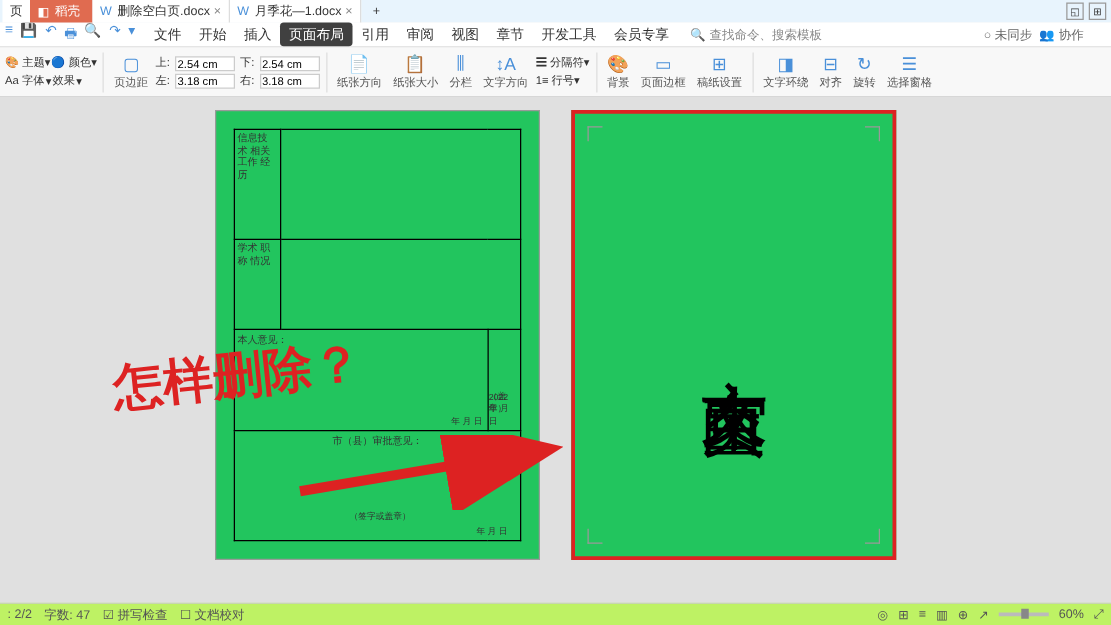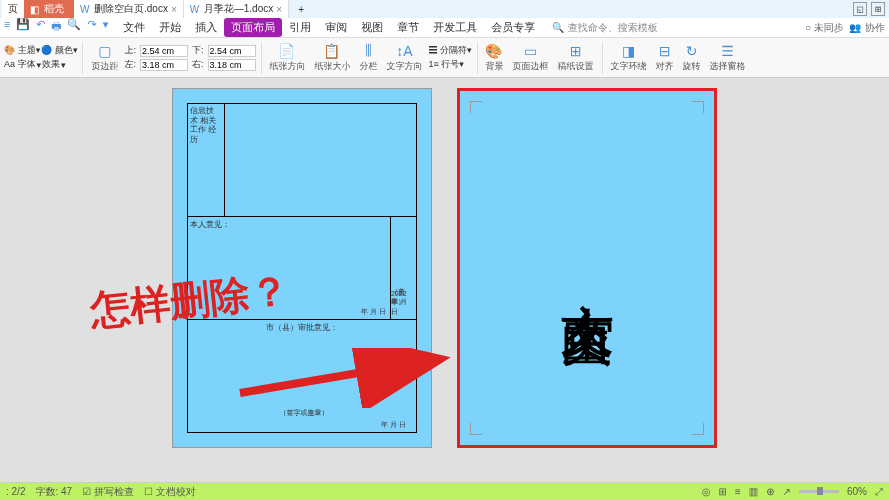--- a/index.html
+++ b/index.html
@@ -16,38 +16,38 @@
 .tab .close { font-size: 10px; color: #888; }
 .tab.add { width: 24px; justify-content: center; }
 .titlebar-right { margin-left: auto; display: flex; gap: 4px; padding-right: 4px; }
 .titlebar-right .btn { width: 14px; height: 14px; border: 1px solid #999; font-size: 8px; display: flex; align-items: center; justify-content: center; }
 
 
 .menubar { height: 20px; background: #fff; display: flex; align-items: center; padding-left: 4px; border-bottom: 1px solid #ddd; }
 .menubar .sys { display: flex; gap: 6px; margin-right: 8px; }
 .menubar .sys span { font-size: 11px; color: #4a90d9; }
 .menubar .menu-item { padding: 2px 7px; font-size: 11px; cursor: pointer; }
-.menubar .menu-item.active { background: #a21caf; color: #fff; border-radius: 3px; text-align: center; }
+.menubar .menu-item.active { background: #404040; color: #fff; border-radius: 3px; text-align: center; }
 .menubar .search { margin-left: 10px; display: flex; align-items: center; gap: 3px; font-size: 10px; color: #888; }
-.menubar .right-icons { margin-left: auto; display: flex; gap: 6px; padding-right: 4px; align-items: center; font-size: 10px; color: #666; }
+.menubar .right-icons { margin-left: auto; display: flex; gap: 6px; padding-right: 22px; align-items: center; font-size: 10px; color: #666; }
 
 
 .ribbon { height: 40px; background: #f8f8f8; border-bottom: 1px solid #ccc; display: flex; align-items: center; padding: 2px 4px; gap: 3px; overflow: hidden; }
 .ribbon .grp { display: flex; flex-direction: column; align-items: center; gap: 1px; font-size: 9px; color: #555; padding: 0 3px; }
 .ribbon .grp .ic { font-size: 14px; color: #4a90d9; }
 .ribbon .sep { width: 1px; height: 32px; background: #ddd; margin: 0 2px; }
 .ribbon .margin-grp { display: flex; flex-direction: column; font-size: 9px; gap: 1px; }
 .ribbon .margin-grp .row { display: flex; gap: 4px; align-items: center; }
 .ribbon .margin-grp input { width: 48px; font-size: 9px; border: 1px solid #ccc; padding: 0 1px; }
 .ribbon .leftgrp { display: flex; flex-direction: column; gap: 1px; font-size: 9px; }
 .ribbon .leftgrp .row { display: flex; gap: 1px; align-items: center; }
 
 
 .canvas { position: relative; height: 404px; background: #e0e0e0; display: flex; gap: 25px; justify-content: center; padding-top: 10px; }
-.page { background: #7dd3fc; border: 1px solid #999; width: 260px; height: 360px; position: relative; padding: 14px; }
+.page { background: #22c55e; border: 1px solid #999; width: 260px; height: 360px; position: relative; padding: 14px; }
 .page2 { border: 3px solid #d22; }
 .page .crop { position: absolute; width: 12px; height: 12px; border: 1px solid #999; border-width: 0; }
 .page .crop.tl { top: 10px; left: 10px; border-top-width: 1px; border-left-width: 1px; }
 .page .crop.tr { top: 10px; right: 10px; border-top-width: 1px; border-right-width: 1px; }
 .page .crop.bl { bottom: 10px; left: 10px; border-bottom-width: 1px; border-left-width: 1px; }
 .page .crop.br { bottom: 10px; right: 10px; border-bottom-width: 1px; border-right-width: 1px; }
 
 
 .form-tbl { width: 100%; height: 100%; border-collapse: collapse; border: 1px solid #000; font-size: 8px; }
 .form-tbl td { border: 1px solid #000; padding: 2px; vertical-align: top; }
@@ -214,20 +214,28 @@
 
   <div class="page">
     <table class="form-tbl">
       <tbody>
           <tr style="height:22%">
             <td style="width:16%">
               <div class="label">信息技术
 相关
 工作
 经历</div>
+            </td>
+            <td colspan="3"></td>
+          </tr>
+      <tr style="height:18%">
+            <td>
+              <div class="label">学术
+职称
+情况</div>
             </td>
             <td colspan="3"></td>
           </tr>
       <tr style="height:20%">
             <td colspan="2" style="position:relative"><span>本人意见：</span><div style="position:absolute;bottom:2px;right:4px;font-size:7px">年    月    日</div></td>
             <td colspan="2" style="position:relative;border-left:1px dashed #000">
               <div style="position:absolute;bottom:12px;right:4px;font-size:7px">（盖章）</div>
               <div style="position:absolute;bottom:2px;right:4px;font-size:7px">2022年    月    日</div>
             </td>
           </tr>

